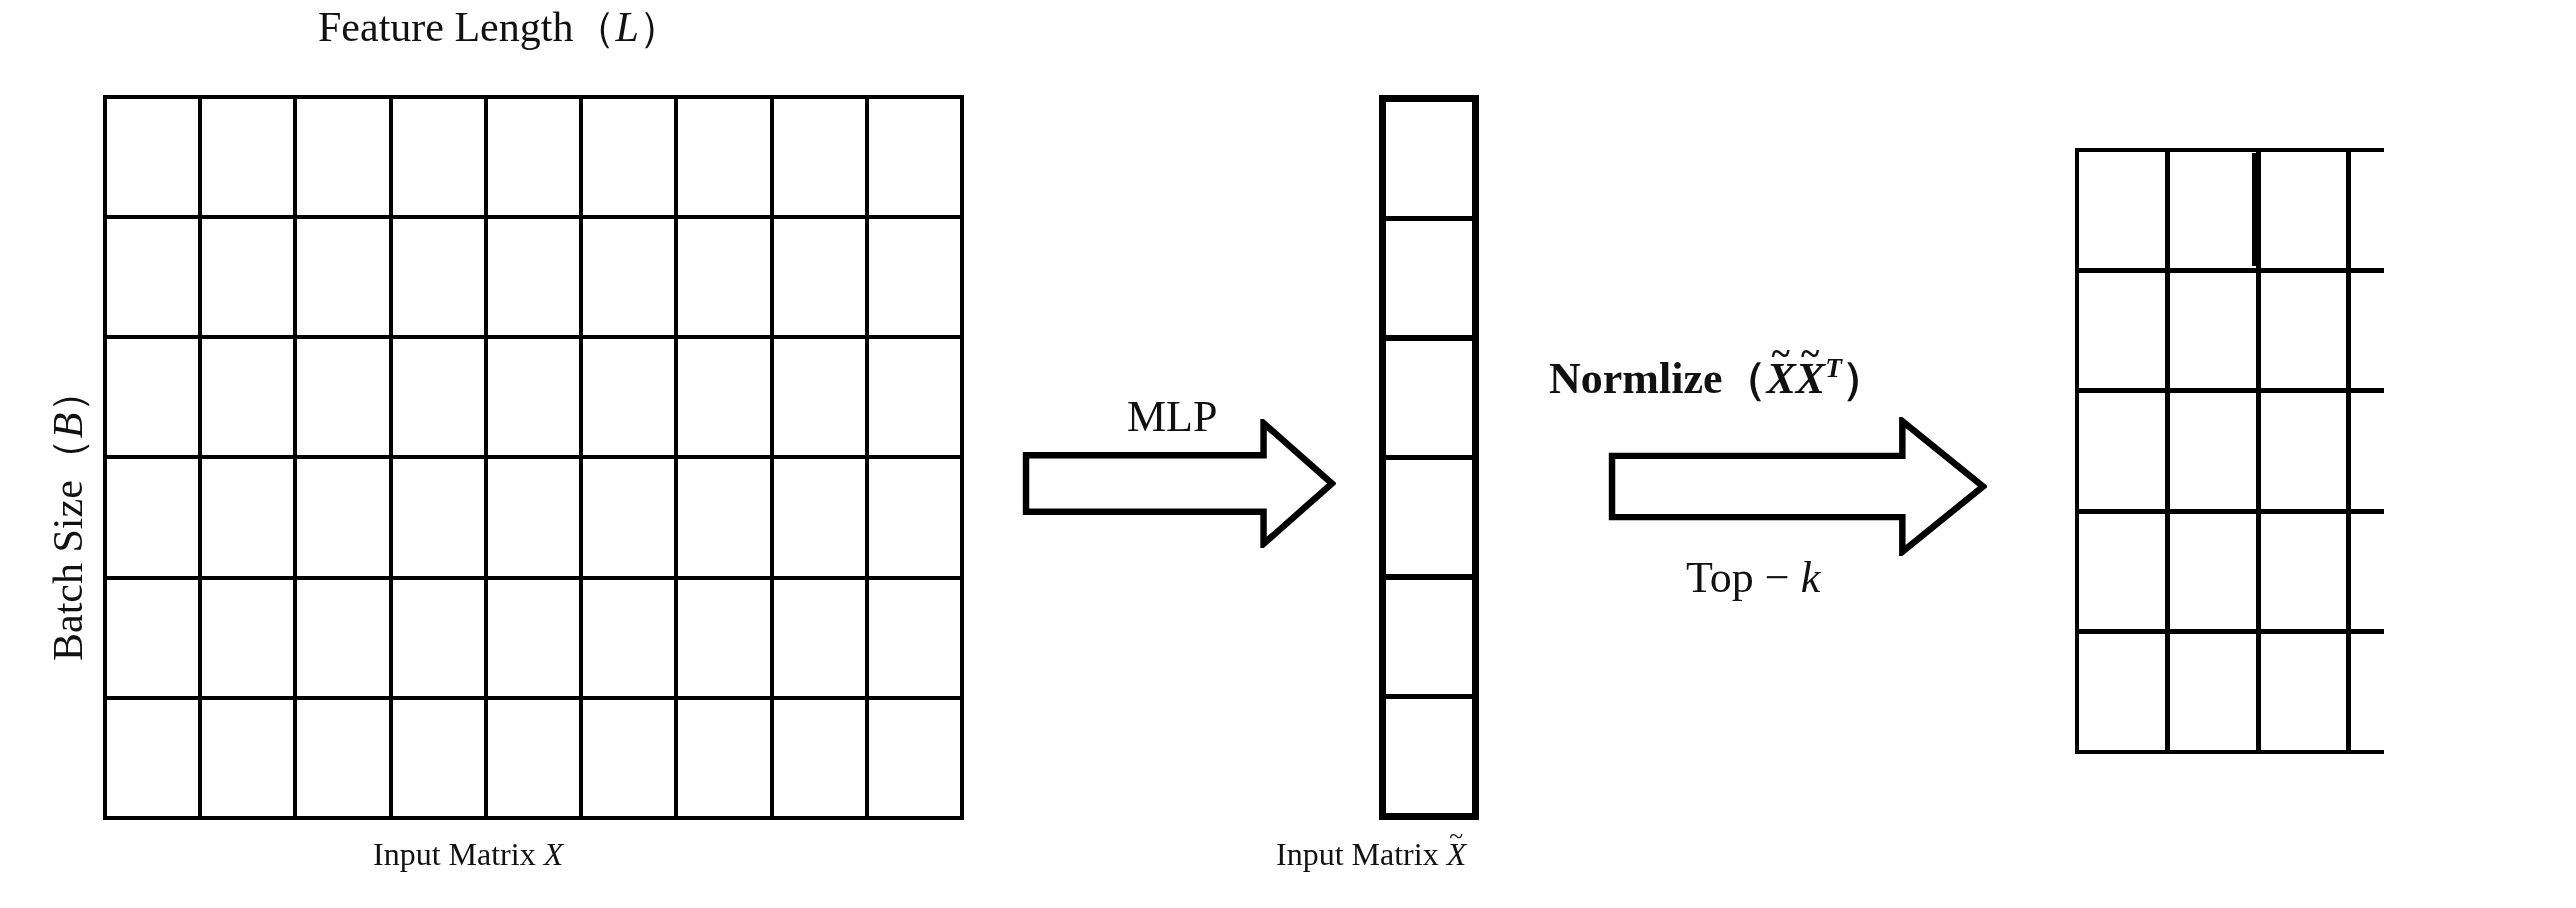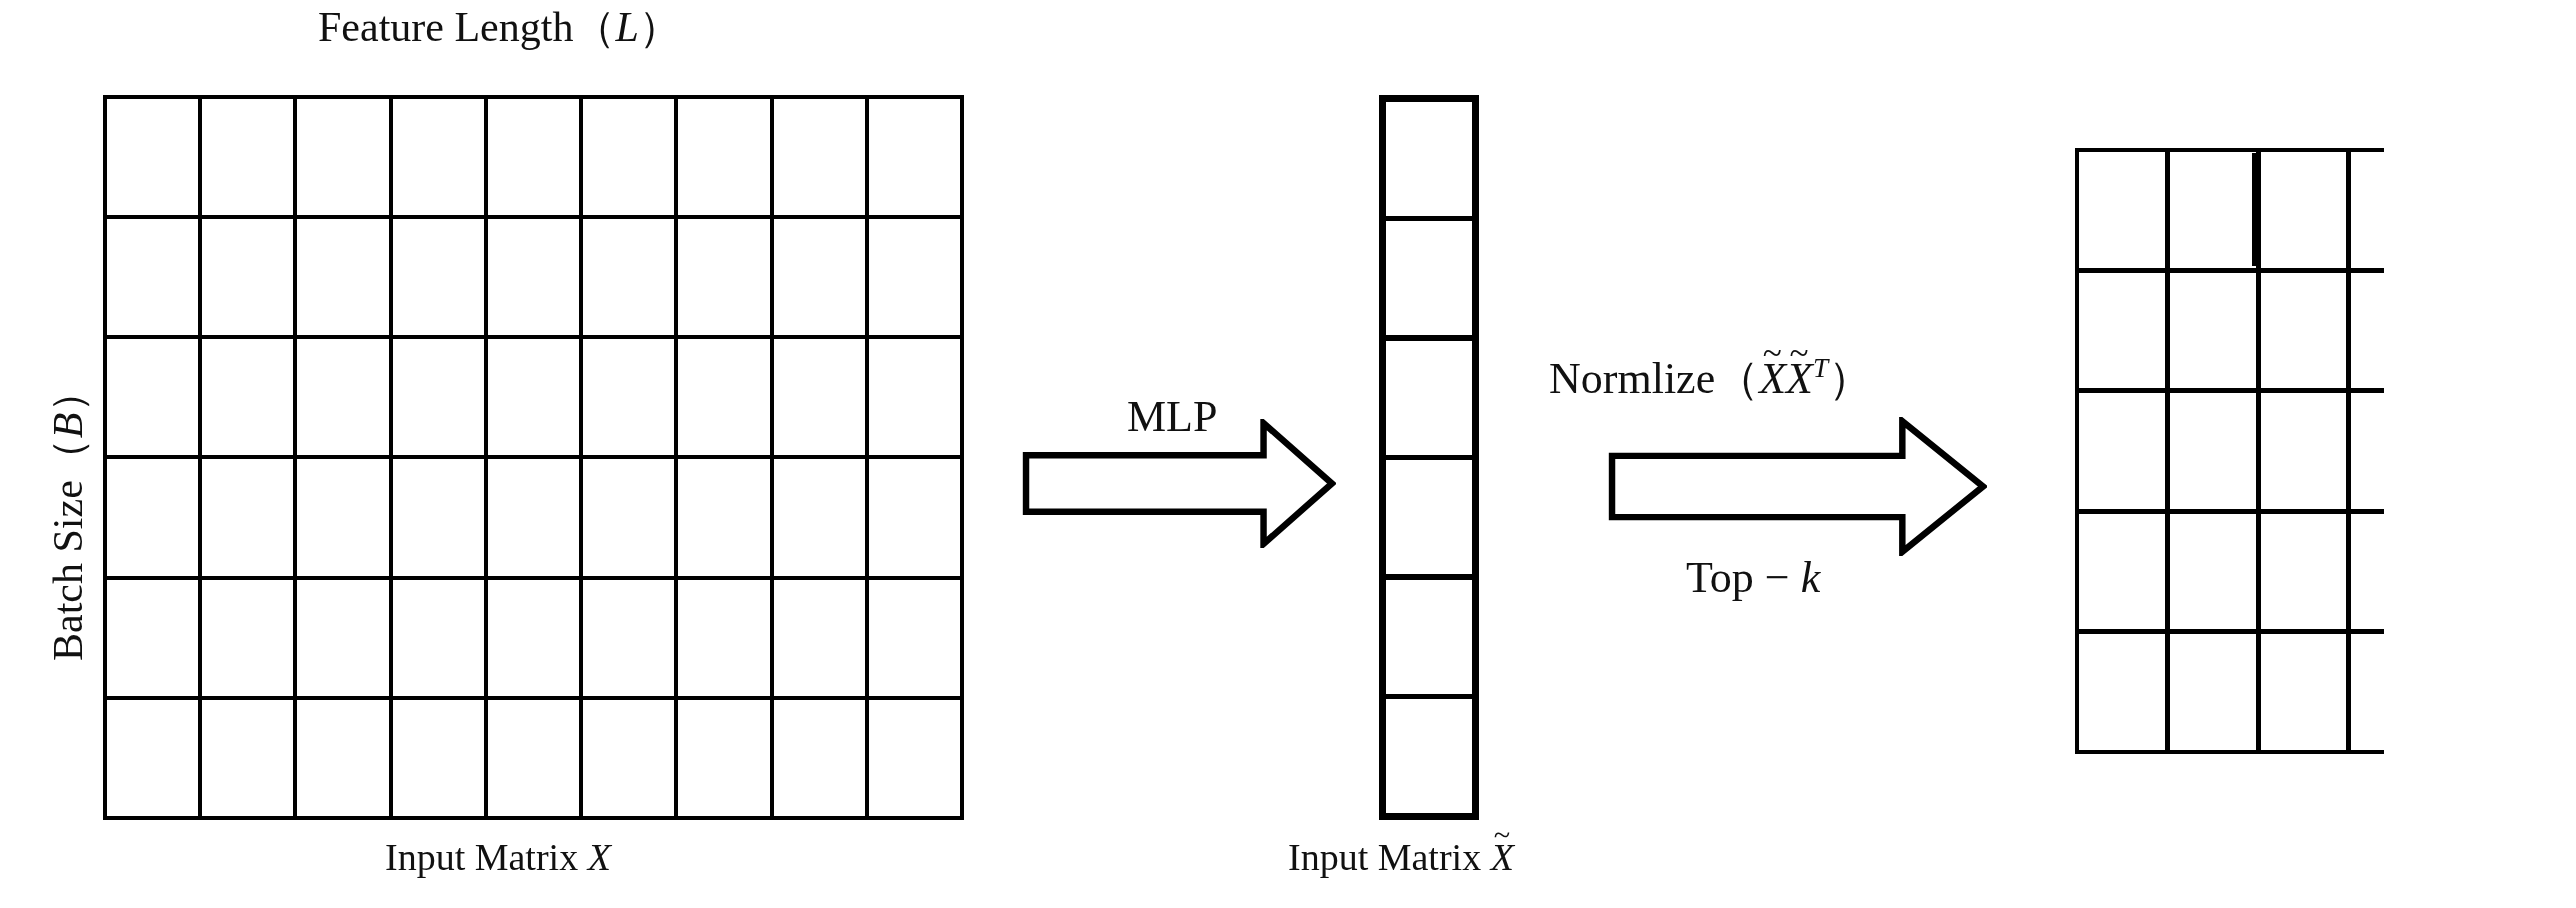--- a/index.html
+++ b/index.html
@@ -20,21 +20,21 @@
   }
   .abs { position: absolute; }
 
   
   .label {
     font-family: "Liberation Serif", "DejaVu Serif", serif;
     color: #111111;
     white-space: nowrap;
     line-height: 1;
   }
-  .caption    { font-size: 38px; margin-left: 12px; }
+  .caption    { font-size: 32px; }
   .axis-label { font-size: 42px; }
   .arrow-text { font-size: 44px; }
   .ital { font-style: italic; }
   .sup {
     font-size: 0.62em;
     vertical-align: super;
     font-style: italic;
   }
   .over-tilde, .over-bar {
     position: relative;
@@ -197,21 +197,21 @@
     <div class="cell"></div>
     <div class="cell"></div>
     <div class="cell"></div>
     <div class="cell"></div>
   </div>
 
   <div class="abs label caption" id="input-vector-caption" style="left:1276px; top:838px;">
     <span>Input Matrix</span>&nbsp;<span class="over-tilde">X</span>
   </div>
 
-  <div class="abs label arrow-text" id="normalize-arrow-label-above" style="left:1549px; top:355px;">
+  <div class="abs label arrow-text" id="normalize-arrow-label-above" style="left:1549px; top:355px;font-weight:bold;">
     <span>Normlize</span><span class="fwparen">（</span><span class="over-tilde">X</span><span class="over-tilde">X</span><span class="sup">T</span><span class="fwparen">）</span>
   </div>
 
   <svg class="abs block-arrow" id="normalize-arrow" xmlns="http://www.w3.org/2000/svg" style="left:1608px; top:417px;" width="379" height="139" viewBox="0 0 470 172">
     <path d="M 5 48 L 365 48 L 365 5 L 465 86 L 365 167 L 365 124 L 5 124 Z" fill="#ffffff" stroke="#000000" stroke-width="8" stroke-linejoin="miter"></path>
   </svg>
 
   <div class="abs label arrow-text" id="normalize-arrow-label-below" style="left:1686px; top:556px;font-family:Liberation Serif, serif;">
     <span>Top</span>&nbsp;<span>−</span>&nbsp;<span class="ital">k</span>
   </div>

